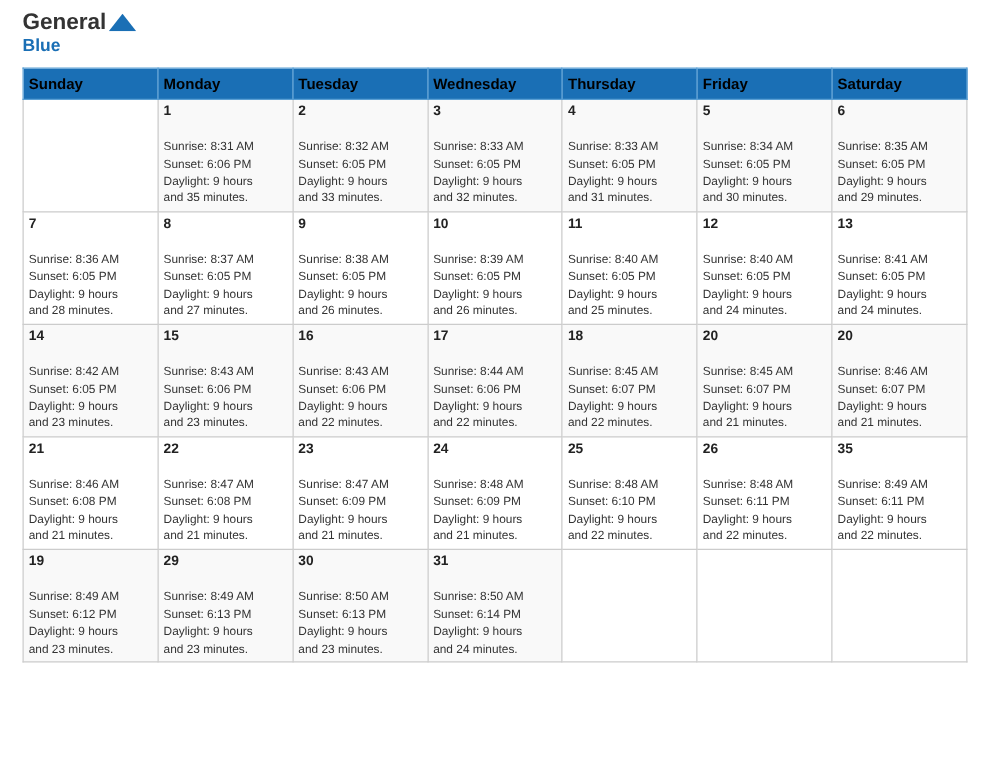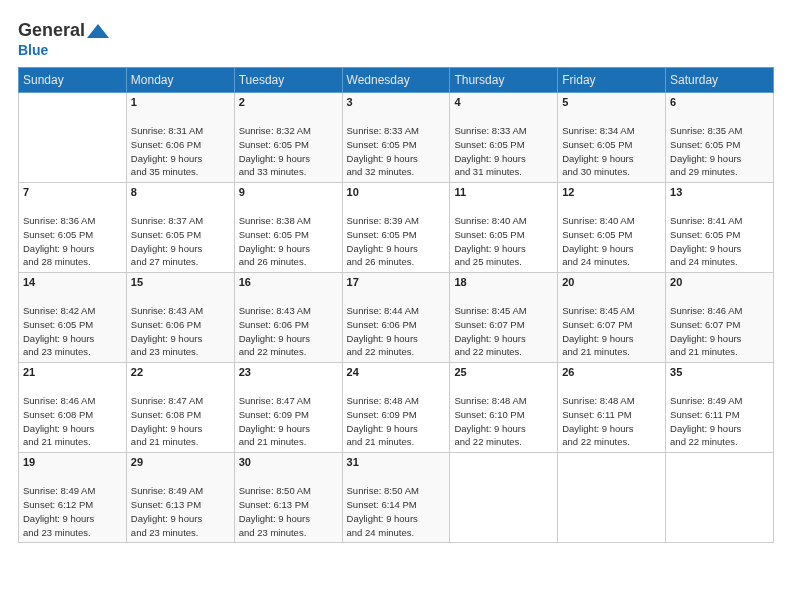--- a/index.html
+++ b/index.html
@@ -6,21 +6,21 @@
     body {
       width: 792px;
       height: 612px;
       font-family: Arial, sans-serif;
       background: #fff;
       overflow: hidden;
     }
     .page {
       width: 792px;
       height: 612px;
-      padding: 20px 18px 10px 18px;
+      padding: 7px 18px 10px 18px;
     }
     .header {
       display: flex;
       justify-content: space-between;
       align-items: flex-start;
       margin-bottom: 8px;
     }
     .logo {
       display: flex;
       flex-direction: column;
@@ -44,23 +44,23 @@
       color: #444;
       margin-top: 2px;
     }
     .calendar {
       width: 100%;
       border-collapse: collapse;
       table-layout: fixed;
     }
     .calendar thead tr th {
       background: #1a6fb5;
-      color: #e5e5e5;
+      color: #000000;
       font-size: 12px;
-      font-weight: normal;
+      font-weight: bold;
       padding: 5px 4px;
       text-align: left;
       border: 1px solid #5a9fd4;
     }
     .calendar tbody tr td {
       border: 1px solid #ccc;
       vertical-align: top;
       padding: 3px 4px;
       font-size: 10px;
       color: #333;

